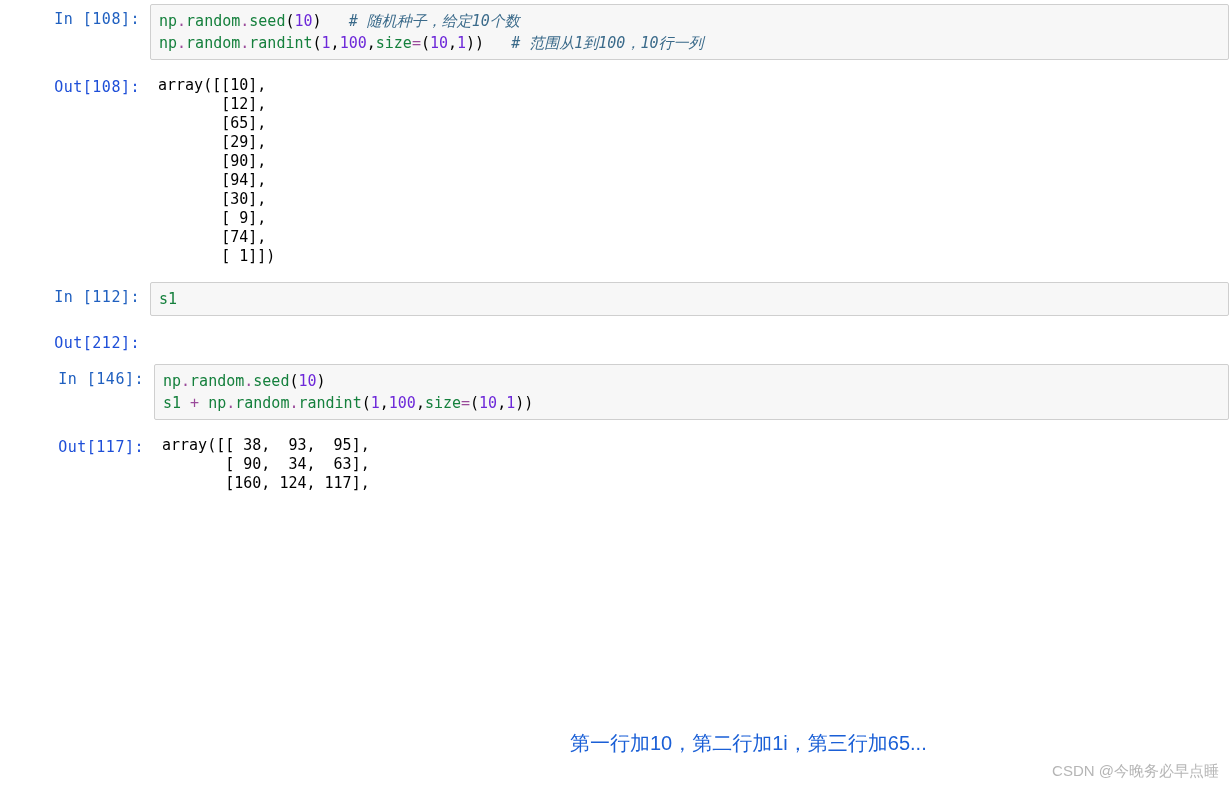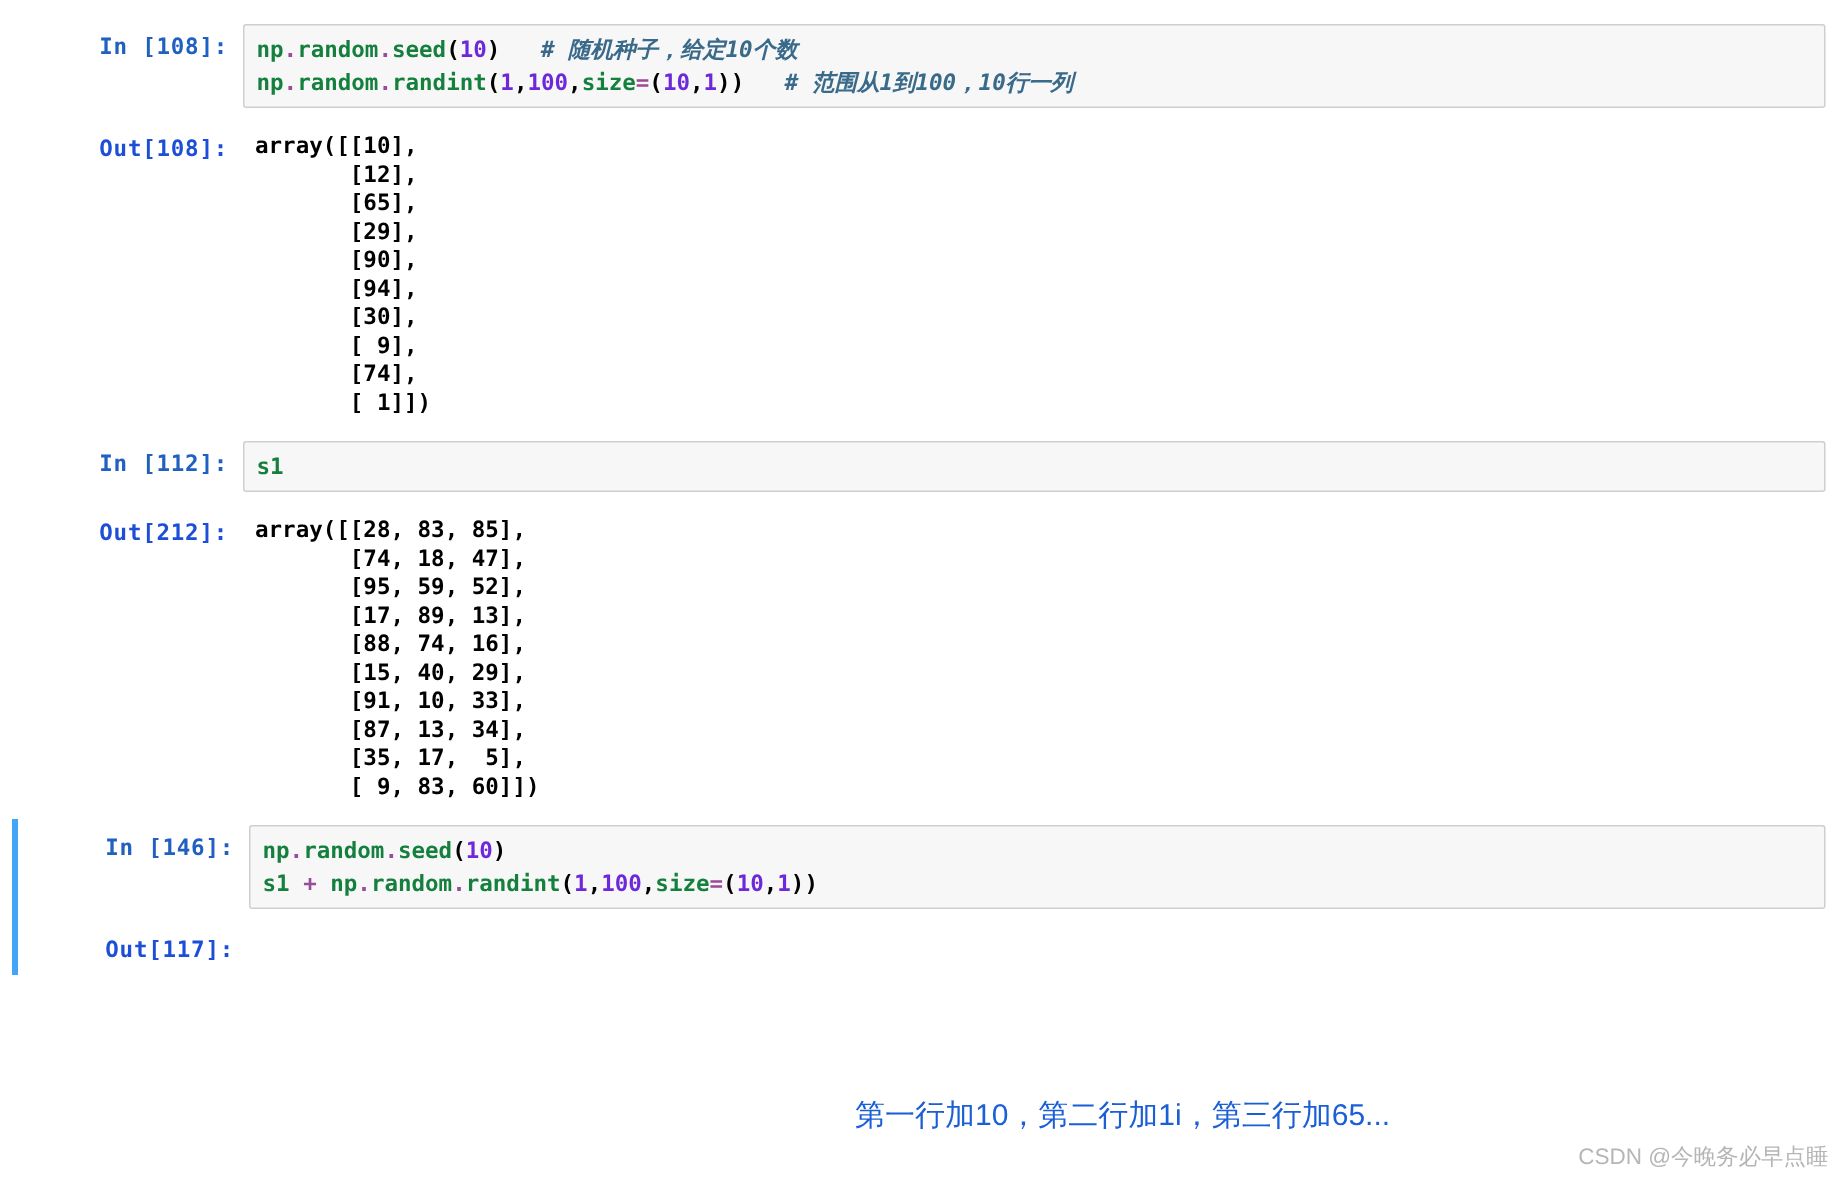--- a/index.html
+++ b/index.html
@@ -1,16 +1,16 @@
 <!DOCTYPE html>
 <html><head>
 <meta charset="utf-8">
 <style>
 html,body{margin:0;padding:0;font-family:Consolas,Monaco,"Courier New",monospace;font-size:15px;color:#000;background:#fff;}
-.notebook{padding:12px;font-weight:bold;}
+.notebook{padding:0;}
 .cell{display:flex;align-items:flex-start;padding:4px 0 8px 0;}
 .prompt{width:140px;min-width:140px;text-align:right;padding:6px 10px 0 0;font-family:Consolas,Monaco,monospace;font-size:15px;letter-spacing:0.5px;}
 .prompt-in{color:#2060c0;}
 .prompt-out{color:#1d4ed8;}
 .input-area{flex:1;background:#f7f7f7;border:1px solid #cfcfcf;border-radius:2px;padding:5px 8px;font-family:Consolas,Monaco,monospace;font-size:15px;line-height:22px;white-space:pre;overflow:hidden;}
 .output-area{flex:1;padding:4px 8px 4px 8px;font-family:Consolas,Monaco,monospace;font-size:15px;line-height:19px;white-space:pre;}
 .tok-ident{color:#15803d;}
 .tok-num{color:#6d28d9;}
 .tok-op{color:#9a4a9a;}
 .tok-paren{color:#000;}
@@ -46,39 +46,32 @@
        [ 1]])</div>
   </div>
 
   <div class="cell">
     <div class="prompt prompt-in">In  [112]:</div>
     <div class="input-area"><span class="tok-ident">s1</span></div>
   </div>
 
   <div class="cell">
     <div class="prompt prompt-out">Out[212]:</div>
-    <div class="output-area">array([[28, 83, 85],
-       [74, 18, 47],
-       [95, 59, 52],
-       [17, 89, 13],
-       [88, 74, 16],
-       [15, 40, 29],
-       [91, 10, 33],
-       [87, 13, 34],
-       [35, 17,  5],
-       [ 9, 83, 60]])</div>
   </div>
 
   <div class="cell sel-bar" style="padding-left:0;margin-left:-4px;">
     <div class="prompt prompt-in" style="padding-left:4px;">In  [146]:</div>
     <div class="input-area"><span class="tok-ident">np</span><span class="tok-op">.</span><span class="tok-ident">random</span><span class="tok-op">.</span><span class="tok-ident">seed</span><span class="tok-paren">(</span><span class="tok-num">10</span><span class="tok-paren">)</span><span>
 </span><span class="tok-ident">s1 </span><span class="tok-op">+</span><span> </span><span class="tok-ident">np</span><span class="tok-op">.</span><span class="tok-ident">random</span><span class="tok-op">.</span><span class="tok-ident">randint</span><span class="tok-paren">(</span><span class="tok-num">1</span><span>,</span><span class="tok-num">100</span><span>,</span><span class="tok-ident">size</span><span class="tok-op">=</span><span class="tok-paren">(</span><span class="tok-num">10</span><span>,</span><span class="tok-num">1</span><span class="tok-paren">)</span><span class="tok-paren">)</span></div>
   </div>
 
   <div class="cell sel-bar" style="padding-left:0;margin-left:-4px;">
     <div class="prompt prompt-out" style="padding-left:4px;">Out[117]:</div>
+    <div class="output-area">array([[ 38,  93,  95],
+       [ 90,  34,  63],
+       [160, 124, 117],</div>
   </div>
 
 </div>
 
 <div class="annotation" style="left:570px;top:730px;">第一行加10，第二行加1i，第三行加65...</div>
 <div class="watermark">CSDN @今晚务必早点睡</div>
 </div>
 
 </body></html>

